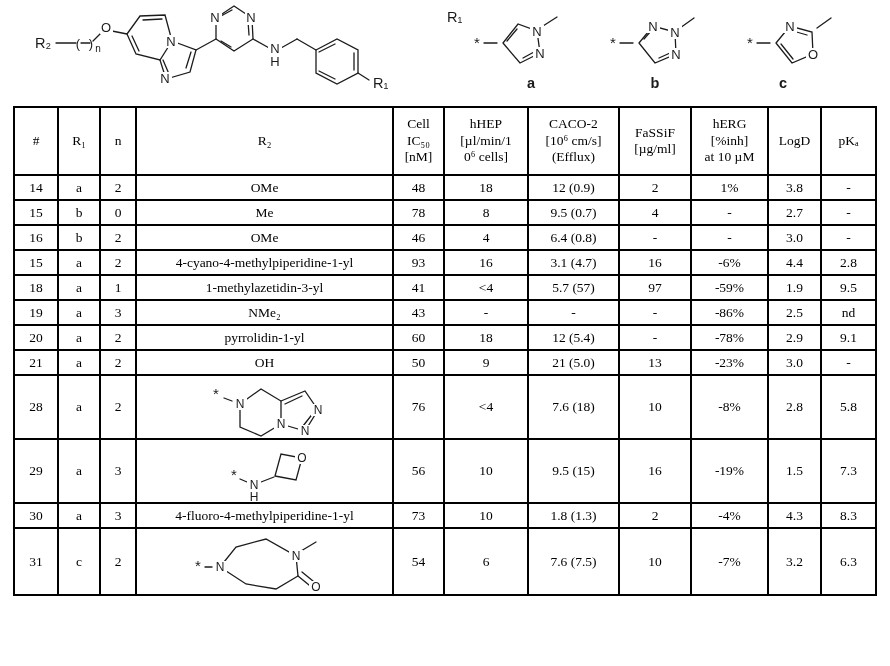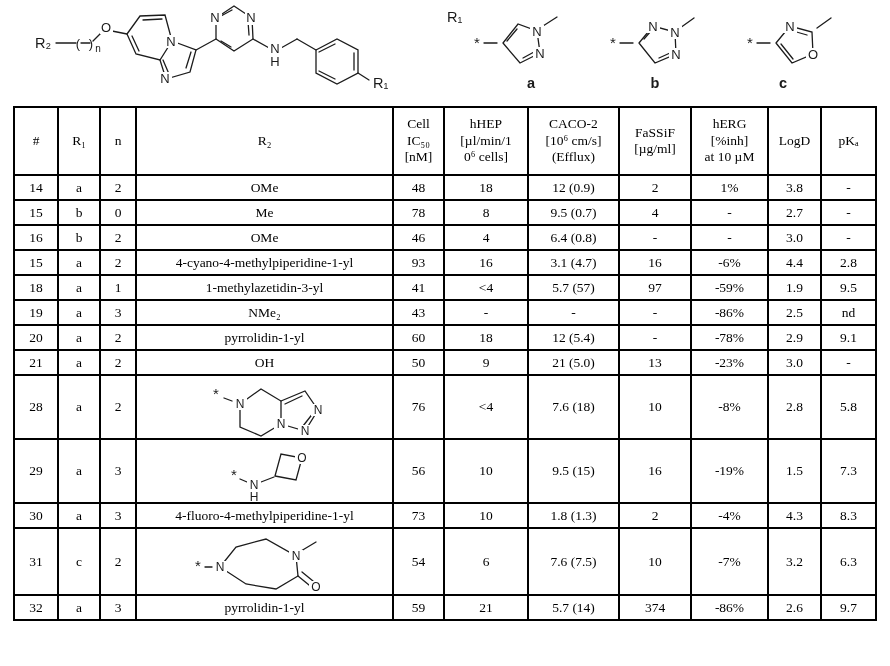--- a/index.html
+++ b/index.html
@@ -369,28 +369,15 @@
         </td>
         <td>54</td>
         <td>6</td>
         <td>7.6 (7.5)</td>
         <td>10</td>
         <td>-7%</td>
         <td>3.2</td>
         <td>6.3</td>
       </tr>
 
-      <tr class="r-std">
-        <td class="cid">32</td>
-        <td>a</td>
-        <td>3</td>
-        <td>pyrrolidin-1-yl</td>
-        <td>59</td>
-        <td>21</td>
-        <td>5.7 (14)</td>
-        <td>374</td>
-        <td>-86%</td>
-        <td>2.6</td>
-        <td>9.7</td>
-      </tr>
     </tbody>
   </table>
 </div>
 
 </body></html>

